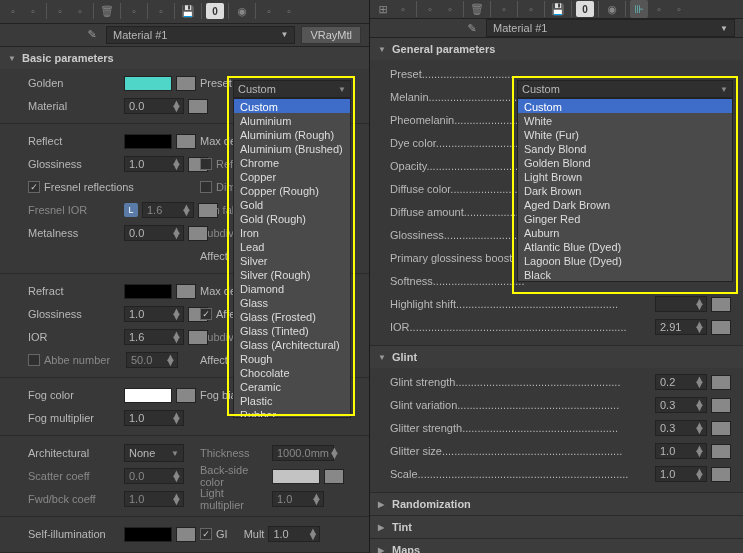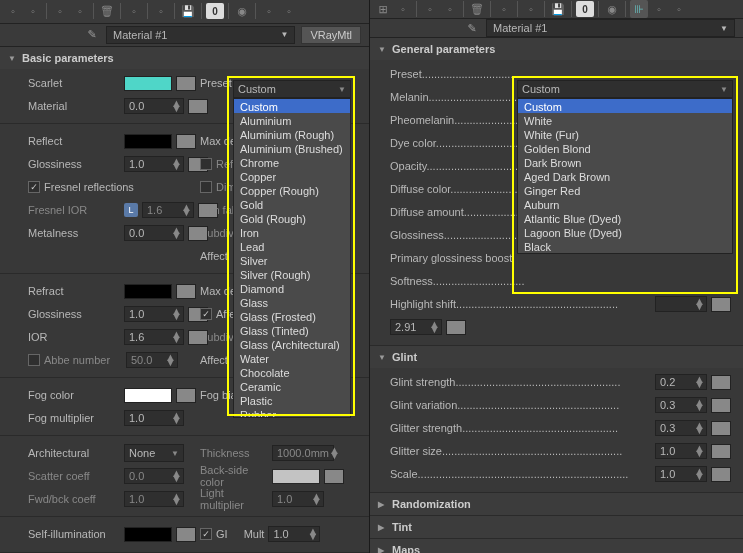--- a/index.html
+++ b/index.html
@@ -80,21 +80,21 @@
     <div class="mat-type">VRayMtl</div>
   </div>
 
   <div class="section">
     <div class="section-header">
       <span class="tri">▼</span>
       <span>Basic parameters</span>
     </div>
     <div class="section-body">
       <div class="row">
-        <label>Scarlet</label>
+        <label>Golden</label>
         <div class="swatch diffuse"></div>
         <div class="swatch small grey"></div>
         <div class="col2" style="top:auto;">
           <label style="width:40px">Preset</label>
         </div>
       </div>
       <div class="row">
         <label>Material</label>
         <div class="spinner w60">
             <span>0.0</span>
@@ -333,21 +333,21 @@
       <div class="item">Gold (Rough)</div>
       <div class="item">Iron</div>
       <div class="item">Lead</div>
       <div class="item">Silver</div>
       <div class="item">Silver (Rough)</div>
       <div class="item">Diamond</div>
       <div class="item">Glass</div>
       <div class="item">Glass (Frosted)</div>
       <div class="item">Glass (Tinted)</div>
       <div class="item">Glass (Architectural)</div>
-      <div class="item">Water</div>
+      <div class="item">Rough</div>
       <div class="item">Chocolate</div>
       <div class="item">Ceramic</div>
       <div class="item">Plastic</div>
       <div class="item">Rubber</div>
     </div>
   <div class="highlight-box" style="left:227px;top:76px;width:128px;height:340px"></div>
 </div>
 
 <div class="panel right">
   <div class="toolbar">
@@ -423,20 +423,21 @@
         <div class="spinner" style="width:50px">
             <span></span>
             <div class="arrows">
               <div>▲</div>
               <div>▼</div>
             </div>
           </div>
         <div class="swatch small grey"></div>
         </div>
       <div class="row">
+          <label class="dotted">IOR.......................................................................</label>
         <div class="spinner" style="width:50px">
             <span>2.91</span>
             <div class="arrows">
               <div>▲</div>
               <div>▼</div>
             </div>
           </div>
         <div class="swatch small grey"></div>
         </div>
     </div>
@@ -526,21 +527,23 @@
   </div>
 
   <div class="combo" style="position:absolute;left:147px;top:80px;width:216px">
     <span>Custom</span>
       <span class="tri">▼</span>
   </div>
   <div class="dropdown-list" id="right-dd" style="left:147px;top:98px;width:216px">
       <div class="item sel">Custom</div>
       <div class="item">White</div>
       <div class="item">White (Fur)</div>
+      <div class="item">Sandy Blond</div>
       <div class="item">Golden Blond</div>
+      <div class="item">Light Brown</div>
       <div class="item">Dark Brown</div>
       <div class="item">Aged Dark Brown</div>
       <div class="item">Ginger Red</div>
       <div class="item">Auburn</div>
       <div class="item">Atlantic Blue (Dyed)</div>
       <div class="item">Lagoon Blue (Dyed)</div>
       <div class="item">Black</div>
     </div>
   <div class="highlight-box" style="left:142px;top:76px;width:226px;height:218px"></div>
 </div>

